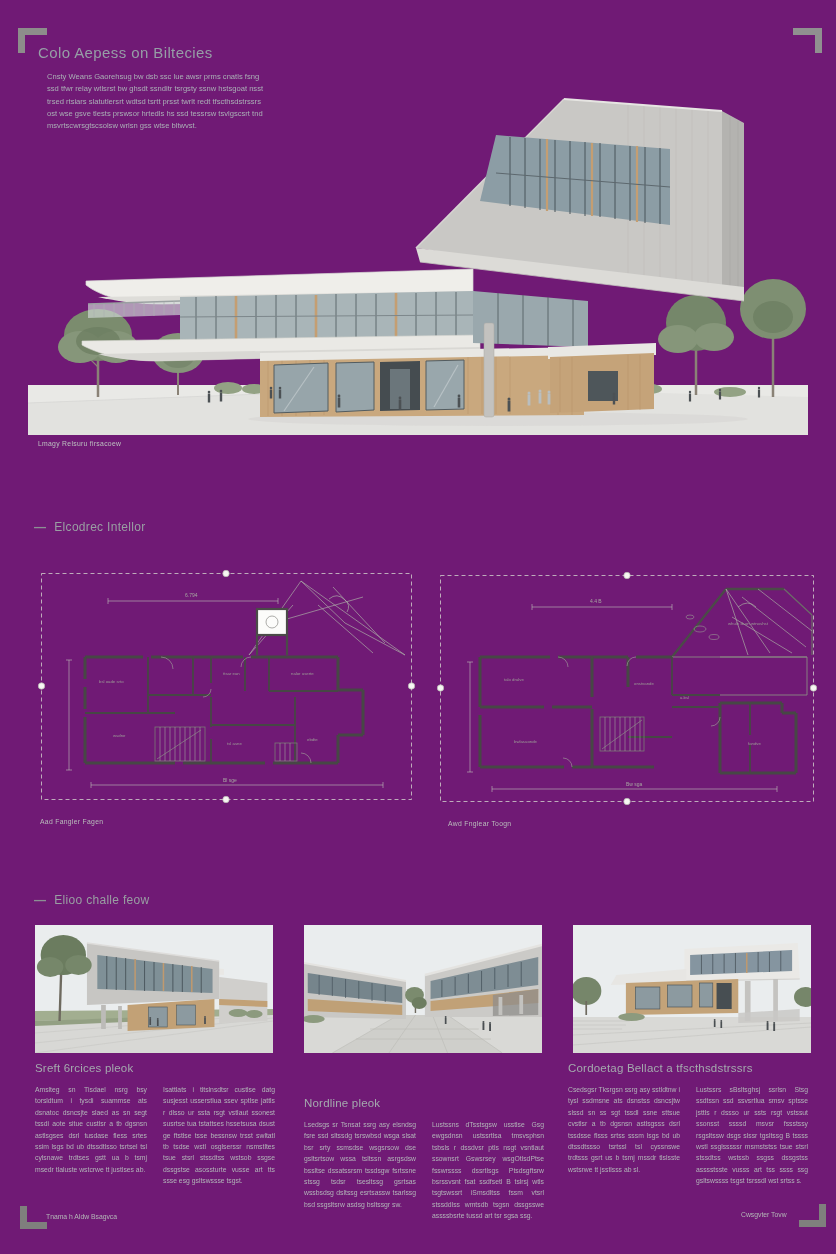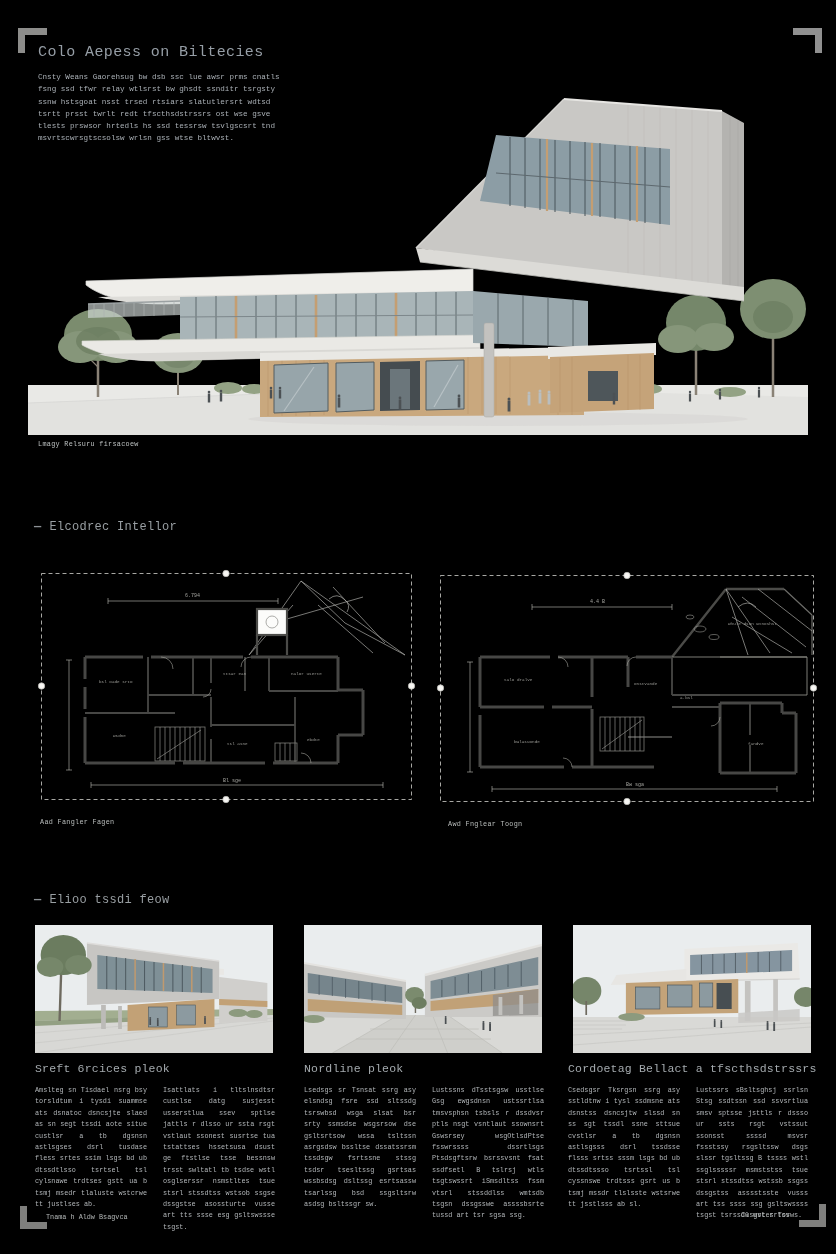--- a/index.html
+++ b/index.html
@@ -1,52 +1,52 @@
 <!DOCTYPE html>
 <html><head>
 <meta charset="utf-8">
 <style>
   html,body{margin:0;padding:0;background:#eceae6;}
   .board{
     position:relative;width:836px;height:1254px;margin:0 auto;
-    background:#000000;overflow:hidden;
-    font-family:Liberation Mono, monospace;
+    background:#701a75;overflow:hidden;
+    font-family:Liberation Sans, sans-serif;
     color:#9aa0a5;
   }
   
   .corner{position:absolute;}
   .corner.tl{left:18px;top:28px;width:22px;height:18px;border-left:7px solid #8d8d8b;border-top:7px solid #8d8d8b;}
   .corner.tr{left:793px;top:28px;width:22px;height:18px;border-right:7px solid #909090;border-top:7px solid #909090;}
   .corner.bl{left:20px;top:1206px;width:20px;height:16px;border-left:7px solid #7f7f7d;border-bottom:7px solid #7f7f7d;}
   .corner.br{left:799px;top:1204px;width:20px;height:16px;border-right:7px solid #7f7f7d;border-bottom:7px solid #7f7f7d;}
   
   .title-block{position:absolute;left:38px;top:44px;width:244px;}
   .title-block h1{margin:0 0 10px 0;font-size:15px;font-weight:400;color:#969ea6;letter-spacing:.4px;}
-  .title-block p{margin:0;font-size:7.6px;line-height:1.62;color:#aab0b6;}
+  .title-block p{margin:9px;font-size:7.6px;line-height:1.62;color:#aab0b6;}
   
   .hero{position:absolute;left:28px;top:85px;width:780px;height:350px;}
   .hero-caption{position:absolute;left:38px;top:440px;font-size:6.8px;color:#bcc0c0;letter-spacing:.3px;}
   
   .sec-head{position:absolute;font-size:12px;color:#999fa3;letter-spacing:.3px;margin-left:9px;}
   .sec-head .dash{margin-right:8px;color:#8b9094;font-weight:700;}
   .sec-head.plans{left:25px;top:520px;}
   .sec-head.gallery{left:25px;top:893px;}
   
   .plan{position:absolute;}
   .plan.left{left:33px;top:565px;}
   .plan.right{left:432px;top:567px;}
   .plan-caption{position:absolute;font-size:6.8px;color:#b9bdbc;letter-spacing:.3px;}
   .plan-caption.left{left:40px;top:818px;}
   .plan-caption.right{left:448px;top:820px;}
   
   .thumb{position:absolute;top:925px;width:238px;height:128px;}
   .thumb.t1{left:35px;} .thumb.t2{left:304px;} .thumb.t3{left:573px;}
   
   .tcol{position:absolute;top:1062px;width:246px;}
-  .tcol.c1{left:35px;} .tcol.c2{left:304px;} .tcol.c3{left:568px;width:252px;}
+  .tcol.c1{left:35px;} .tcol.c2{left:304px;margin-top:35px;} .tcol.c3{left:568px;width:252px;}
   .tcol h3{margin:0 0 10px 0;font-size:11.5px;font-weight:400;color:#a4aaae;letter-spacing:.2px;}
   .tcol .cols{display:flex;gap:16px;}
   .tcol .cols p{margin:0;width:112px;font-size:6.8px;line-height:1.68;color:#b2b6b9;text-align:justify;}
   
   .foot-left{position:absolute;left:46px;top:1213px;font-size:6.8px;color:#b4b8b8;}
   .foot-right{position:absolute;left:741px;top:1211px;font-size:6.8px;color:#b4b8b8;text-align:right;}
 </style>
 </head>
 <body>
 
@@ -410,21 +410,21 @@
         <text x="316" y="178">fandve</text>
         <text x="248" y="132">a.bsl</text>
       </g>
     </svg>
   </div>
 
   <div class="plan-caption left">Aad Fangler Fagen</div>
   <div class="plan-caption right">Awd Fnglear Toogn</div>
 
   <div class="sec-head gallery">
-    <span class="dash">—</span><span>Elioo tssdi feow</span>
+    <span class="dash">—</span><span>Elioo challe feow</span>
   </div>
 
   <div class="thumb t1">
     <svg width="238" height="128" viewBox="0 0 252 128" preserveAspectRatio="none">
       <rect width="252" height="128" fill="#eaedee"></rect>
       <rect y="86" width="252" height="42" fill="#d8d8d5"></rect>
       <g stroke="#c6c6c3" stroke-width="0.6">
         <line x1="0" y1="128" x2="252" y2="96"></line>
           <line x1="0" y1="118" x2="252" y2="93"></line>
           <line x1="0" y1="108" x2="240" y2="90"></line>

